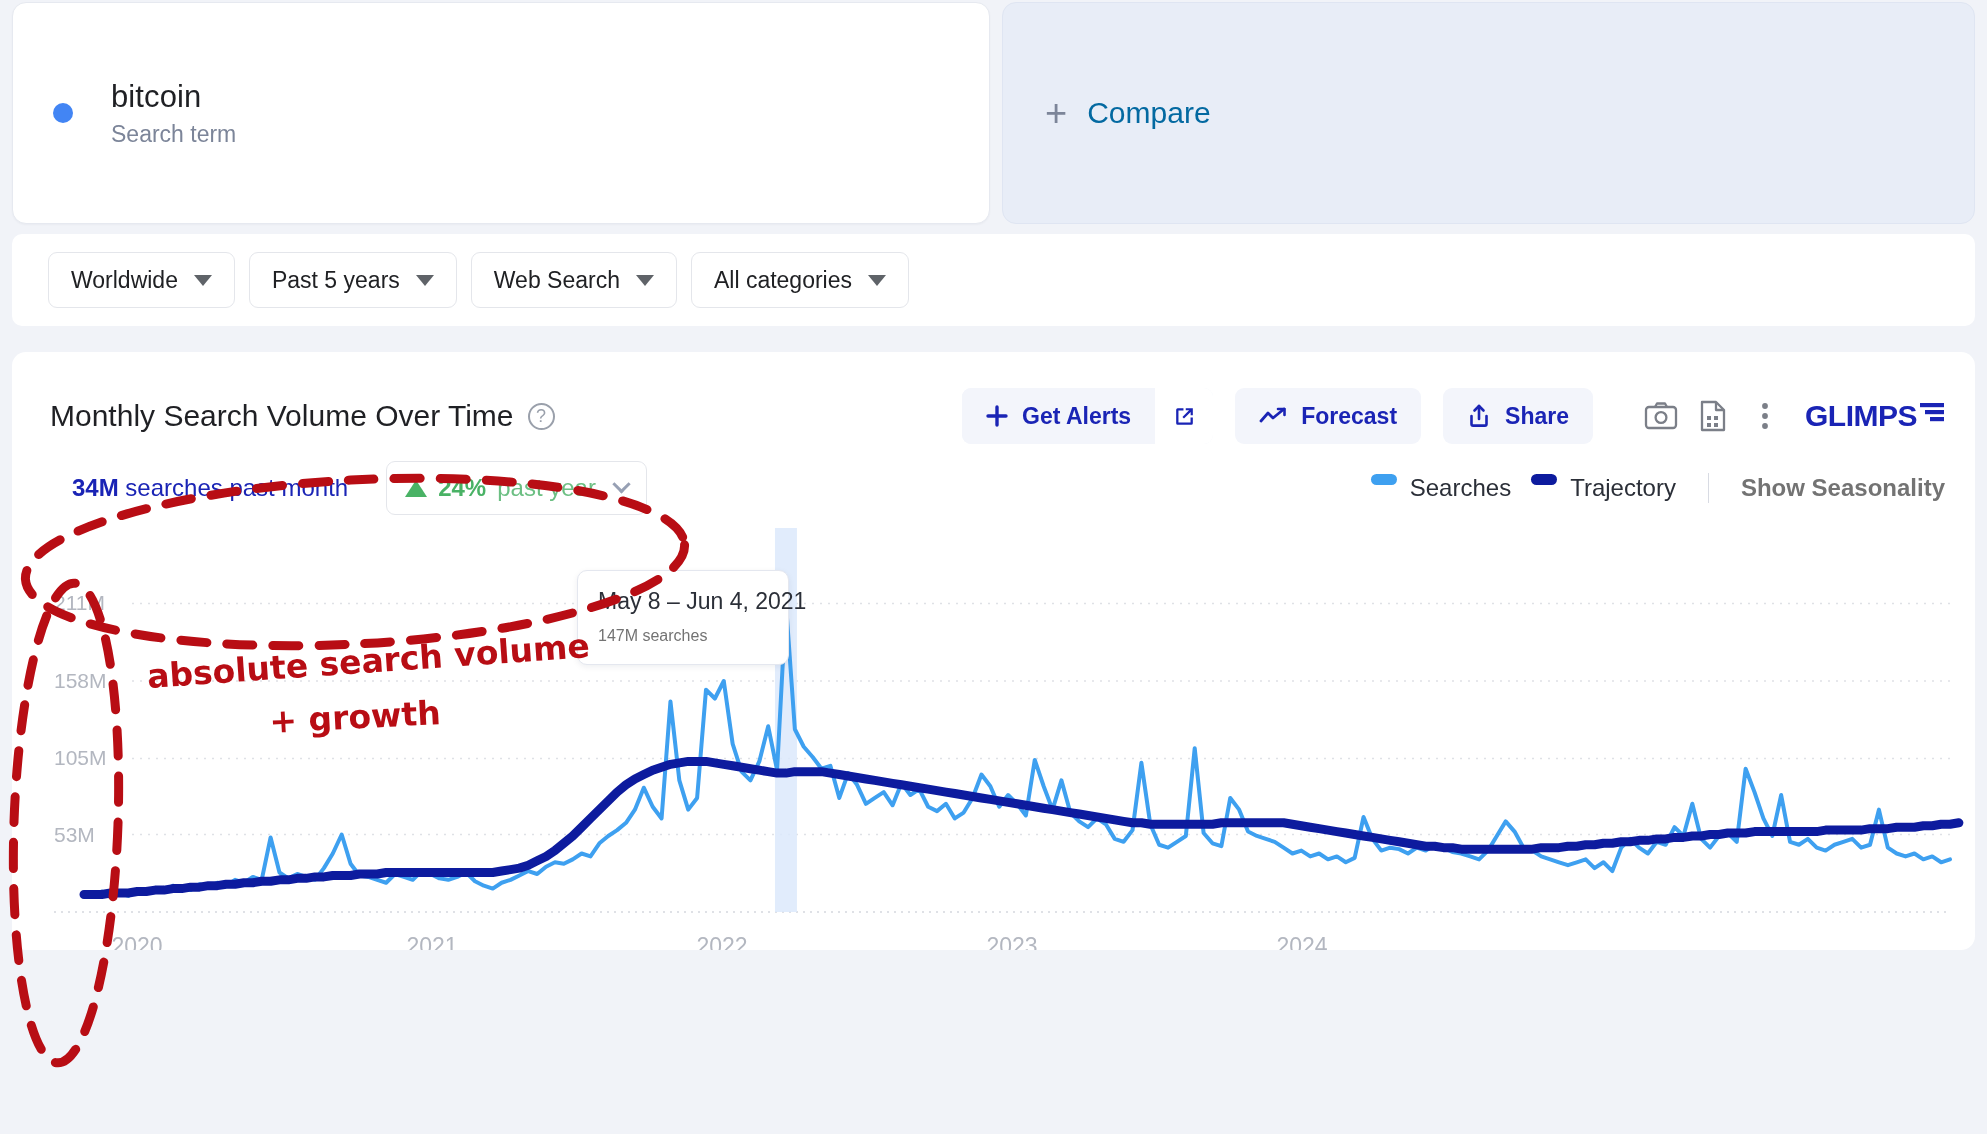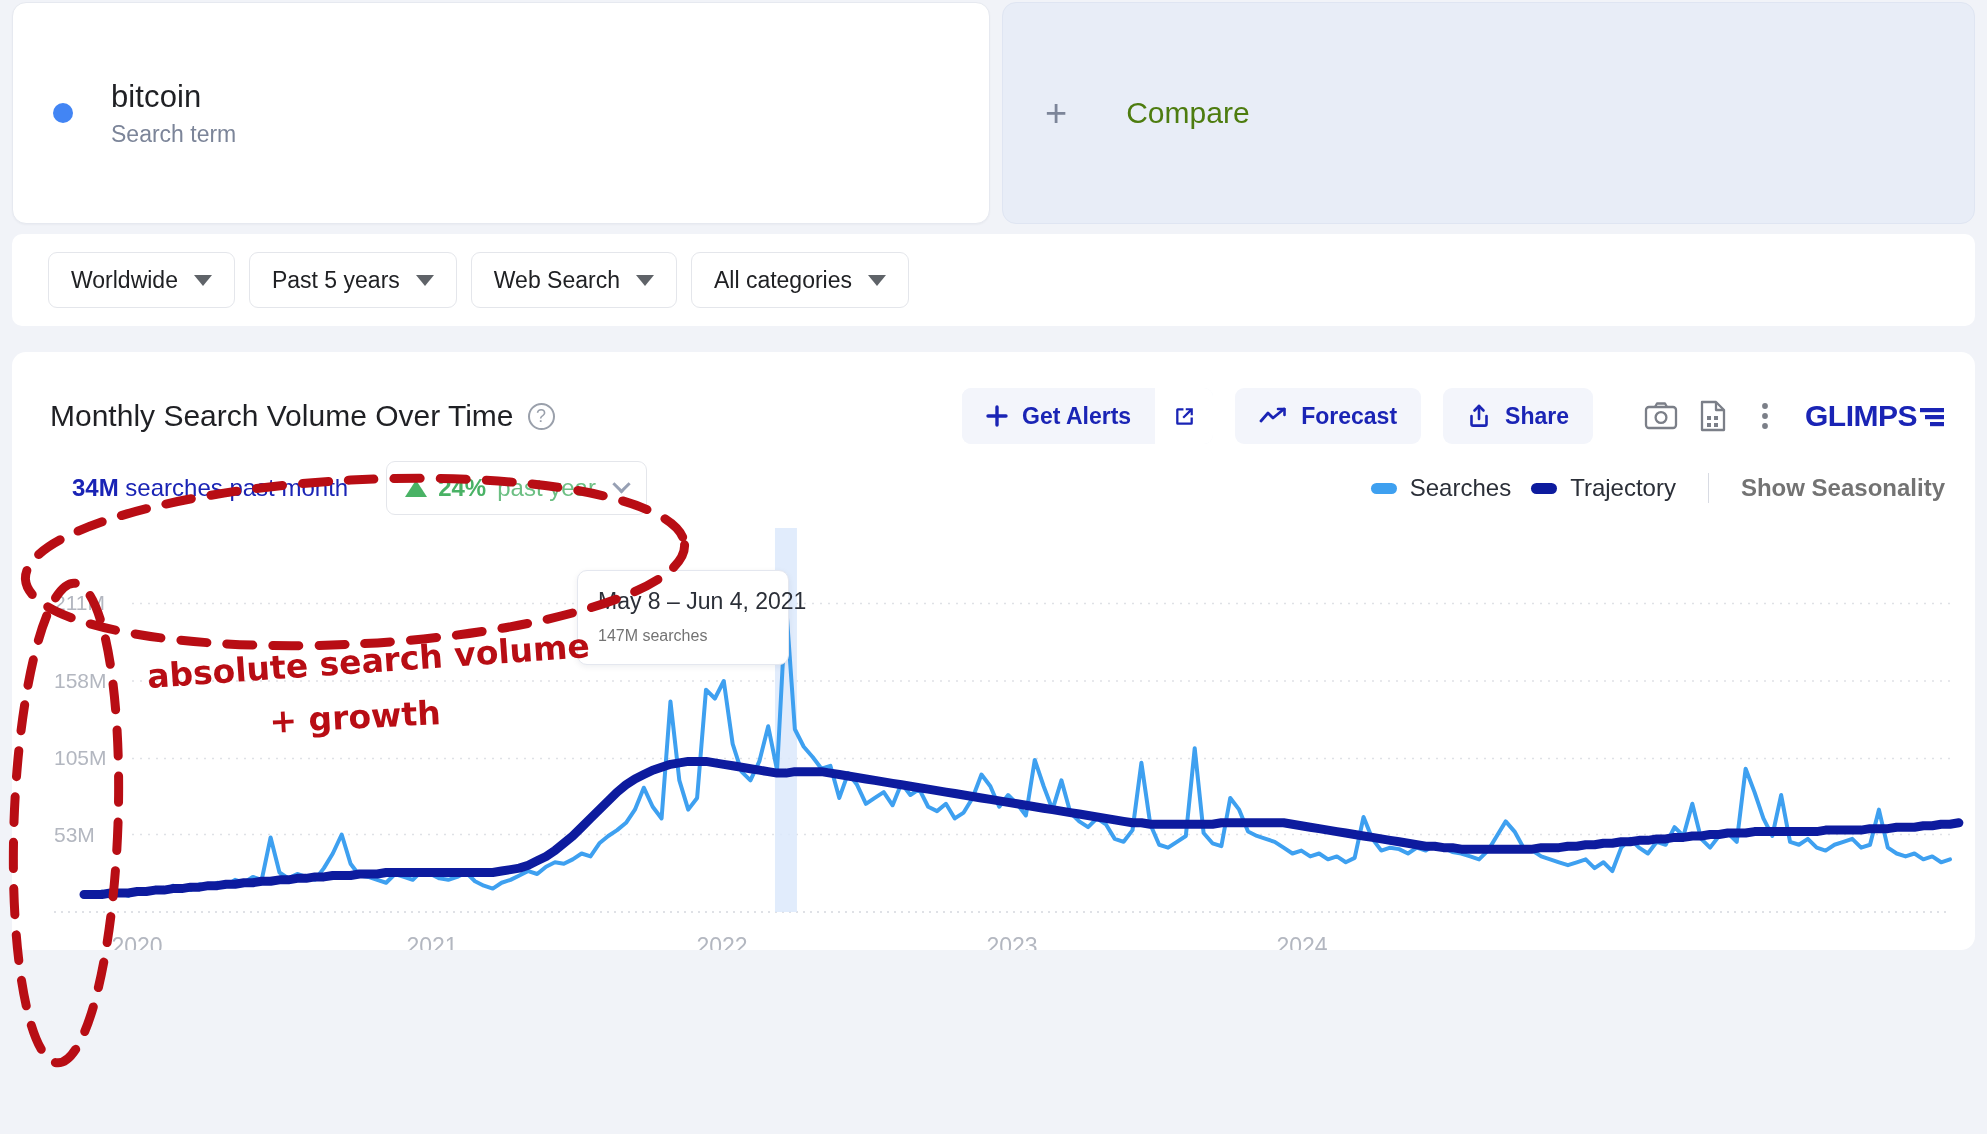--- a/index.html
+++ b/index.html
@@ -34,21 +34,21 @@
     flex: 1; height: 222px;
     background: #e8edf7;
     border: 1px solid #dfe5f2;
     border-radius: 14px;
     display: flex; align-items: center;
     padding-left: 42px;
     gap: 20px;
     cursor: pointer;
   }
   .compare-plus { font-size: 38px; color: #7c8599; line-height: 1; font-weight: 300; }
-  .compare-label { font-size: 30px; color: #4d7c0f; margin-left: 39px; }
+  .compare-label { font-size: 30px; color: #0369a1; }
 
   
   .filter-bar {
     margin: 10px 12px 0 12px;
     height: 92px;
     background: #ffffff;
     border-radius: 10px;
     display: flex; align-items: center;
     padding-left: 36px; gap: 14px;
   }
@@ -111,21 +111,21 @@
     cursor: pointer;
   }
   .btn-gap { width: 22px; }
   .icon-btn {
     width: 52px; height: 52px;
     display: flex; align-items: center; justify-content: center;
     cursor: pointer;
   }
   .brand {
     font-size: 30px; font-weight: bold; color: #1a24b5;
-    letter-spacing: -.5px; margin-left: 14px; display:flex; align-items:center;
+    letter-spacing: -.5px; margin-left: 14px; display:flex; 
   }
 
   
   .stats-row {
     display: flex; align-items: center;
     padding: 14px 30px 0 60px;
     height: 74px;
   }
   .stat-main { font-size: 24px; color: #1a24b5; }
   .stat-main b { font-weight: bold; }
@@ -143,21 +143,21 @@
   }
   .growth-val { font-size: 24px; font-weight: bold; color: #49b265; }
   .growth-lbl { font-size: 24px; color: #6cbf83; }
   .chev-dn {
     width: 13px; height: 13px; margin-left: 8px;
     border-right: 3px solid #97a0b4; border-bottom: 3px solid #97a0b4;
     transform: rotate(45deg) translate(-3px,-3px);
   }
   .stats-spacer { flex: 1; }
   .legend { display: flex; align-items: center; gap: 20px; }
-  .leg-item { display: flex; align-items: center; gap: 13px; cursor: pointer; }
+  .leg-item { display: flex; gap: 13px; cursor: pointer; }
   .leg-swatch { width: 26px; height: 11px; border-radius: 6px; }
   .leg-label { font-size: 24px; color: #2b2f38; }
   .leg-div { width: 1px; height: 30px; background: #d8dbe3; margin: 0 12px; }
   .leg-link { font-size: 24px; font-weight: bold; color: #737373; cursor: pointer; }
 
   
   .plot-wrap { position: relative; margin-top: 4px; }
   svg.plot { display: block; }
 
   .ylabel { font-size: 21px; fill: #b3b7c0; font-family: "Liberation Sans", sans-serif; }

